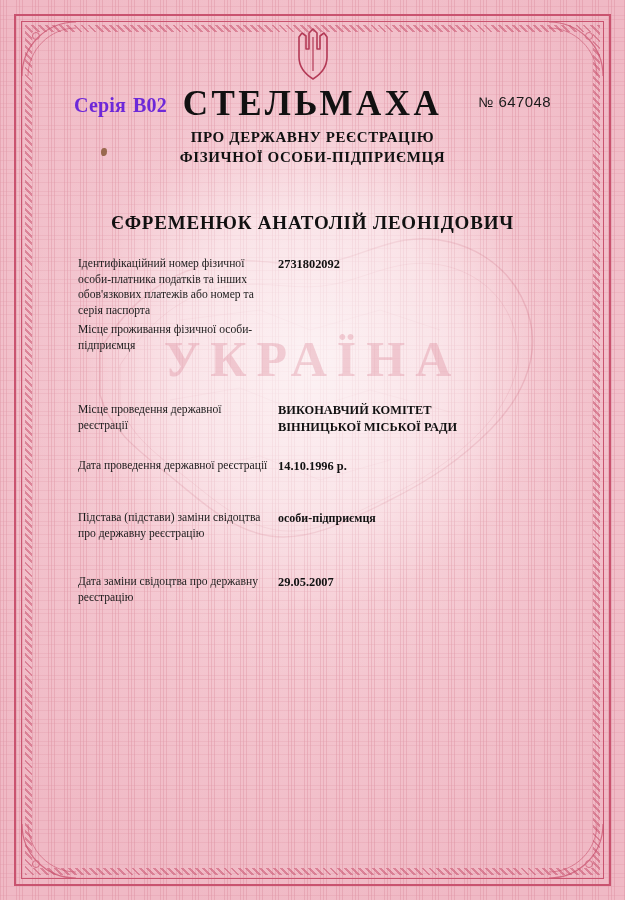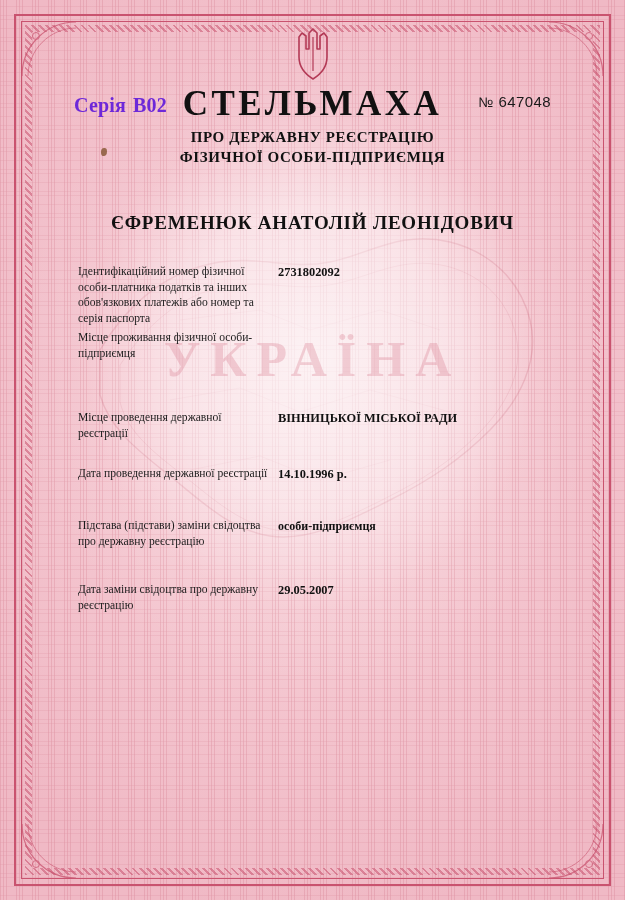--- a/index.html
+++ b/index.html
@@ -172,21 +172,21 @@
     text-align: center;
     font-size: 19px;
     font-weight: 700;
     letter-spacing: .8px;
     color: #111;
   }
 
   .rows {
     position: absolute;
     left: 78px;
-    top: 264px;
+    top: 256px;
     width: 470px;
   }
   .row {
     position: relative;
     margin-bottom: 14px;
   }
   .row .label {
     position: absolute;
     left: 0;
     top: 0;
@@ -311,20 +311,21 @@
         </div>
       </div>
 
       <div class="row" style="min-height:58px;margin-top:12px">
         <div class="label">Місце проживання фізичної особи-підприємця</div>
       </div>
 
       <div class="row" style="min-height:42px;margin-top:22px">
         <div class="label">Місце проведення державної реєстрації</div>
         <div class="value">
+          <span class="ln">ВИКОНАВЧИЙ КОМІТЕТ</span>
           <span class="ln">ВІННИЦЬКОЇ МІСЬКОЇ РАДИ</span>
         </div>
       </div>
 
       <div class="row" style="min-height:38px;margin-top:12px">
         <div class="label">Дата проведення державної реєстрації</div>
         <div class="value">
           <span class="ln">14.10.1996 р.</span>
         </div>
       </div>

